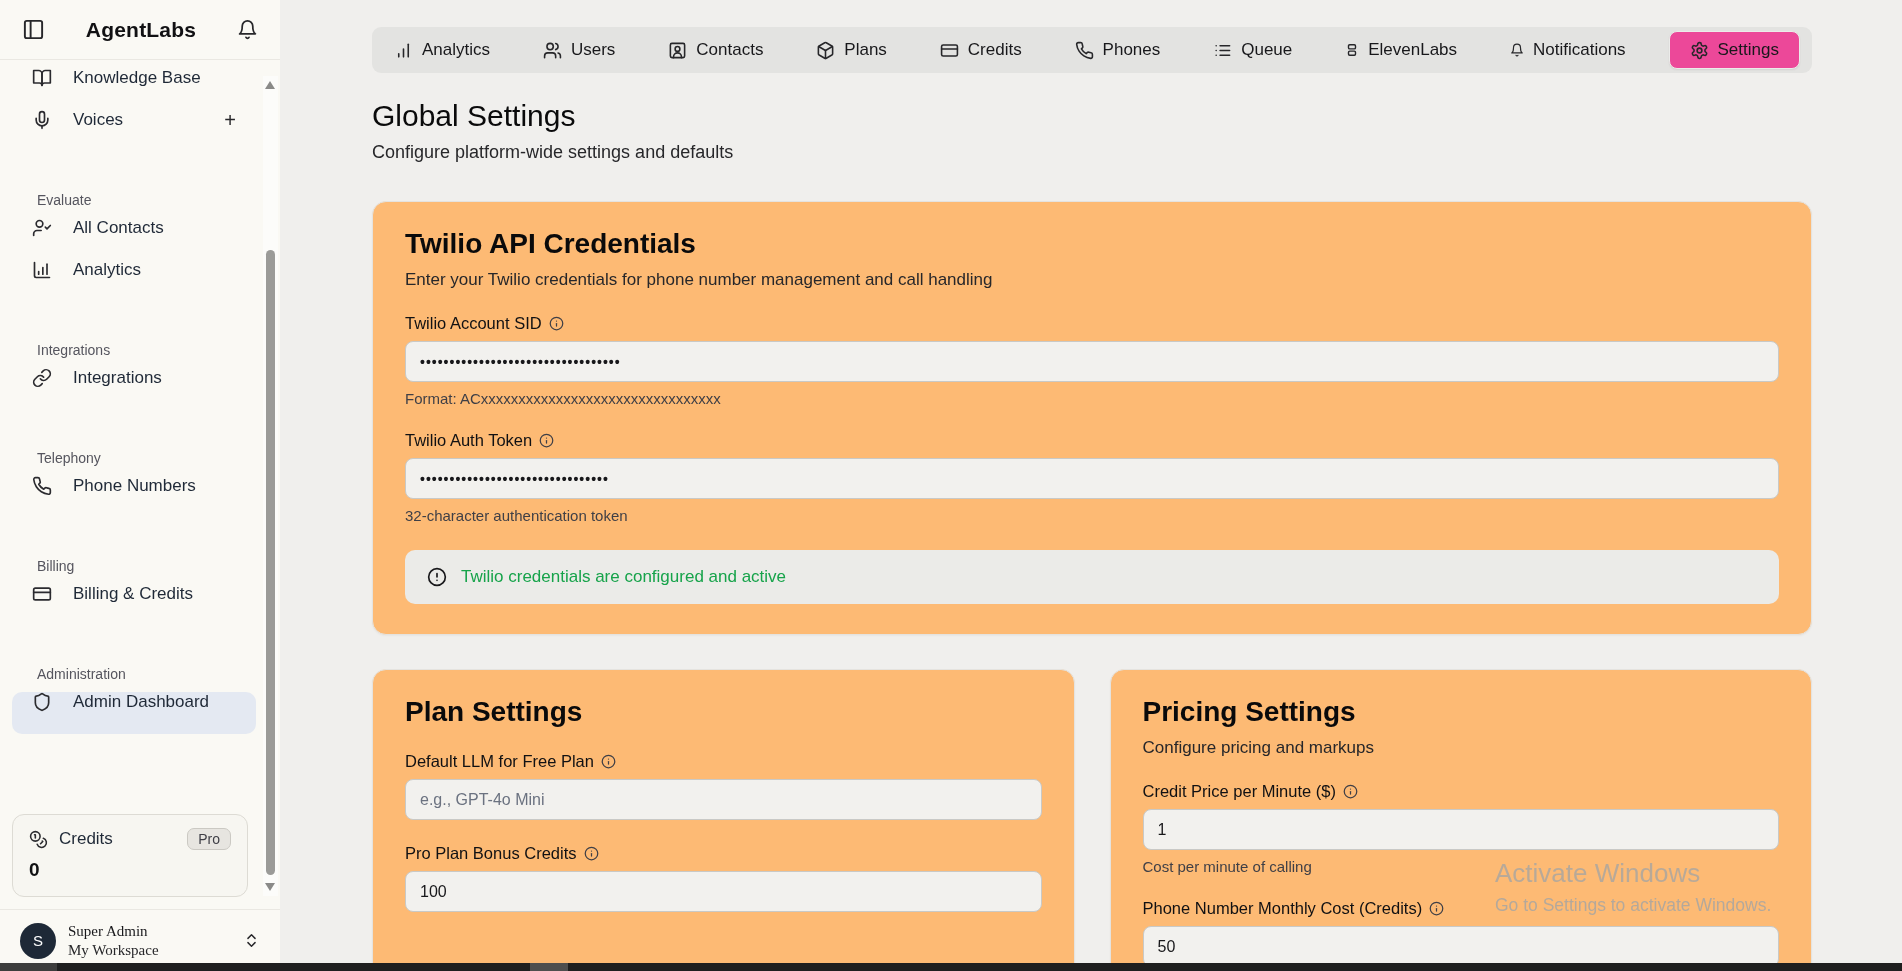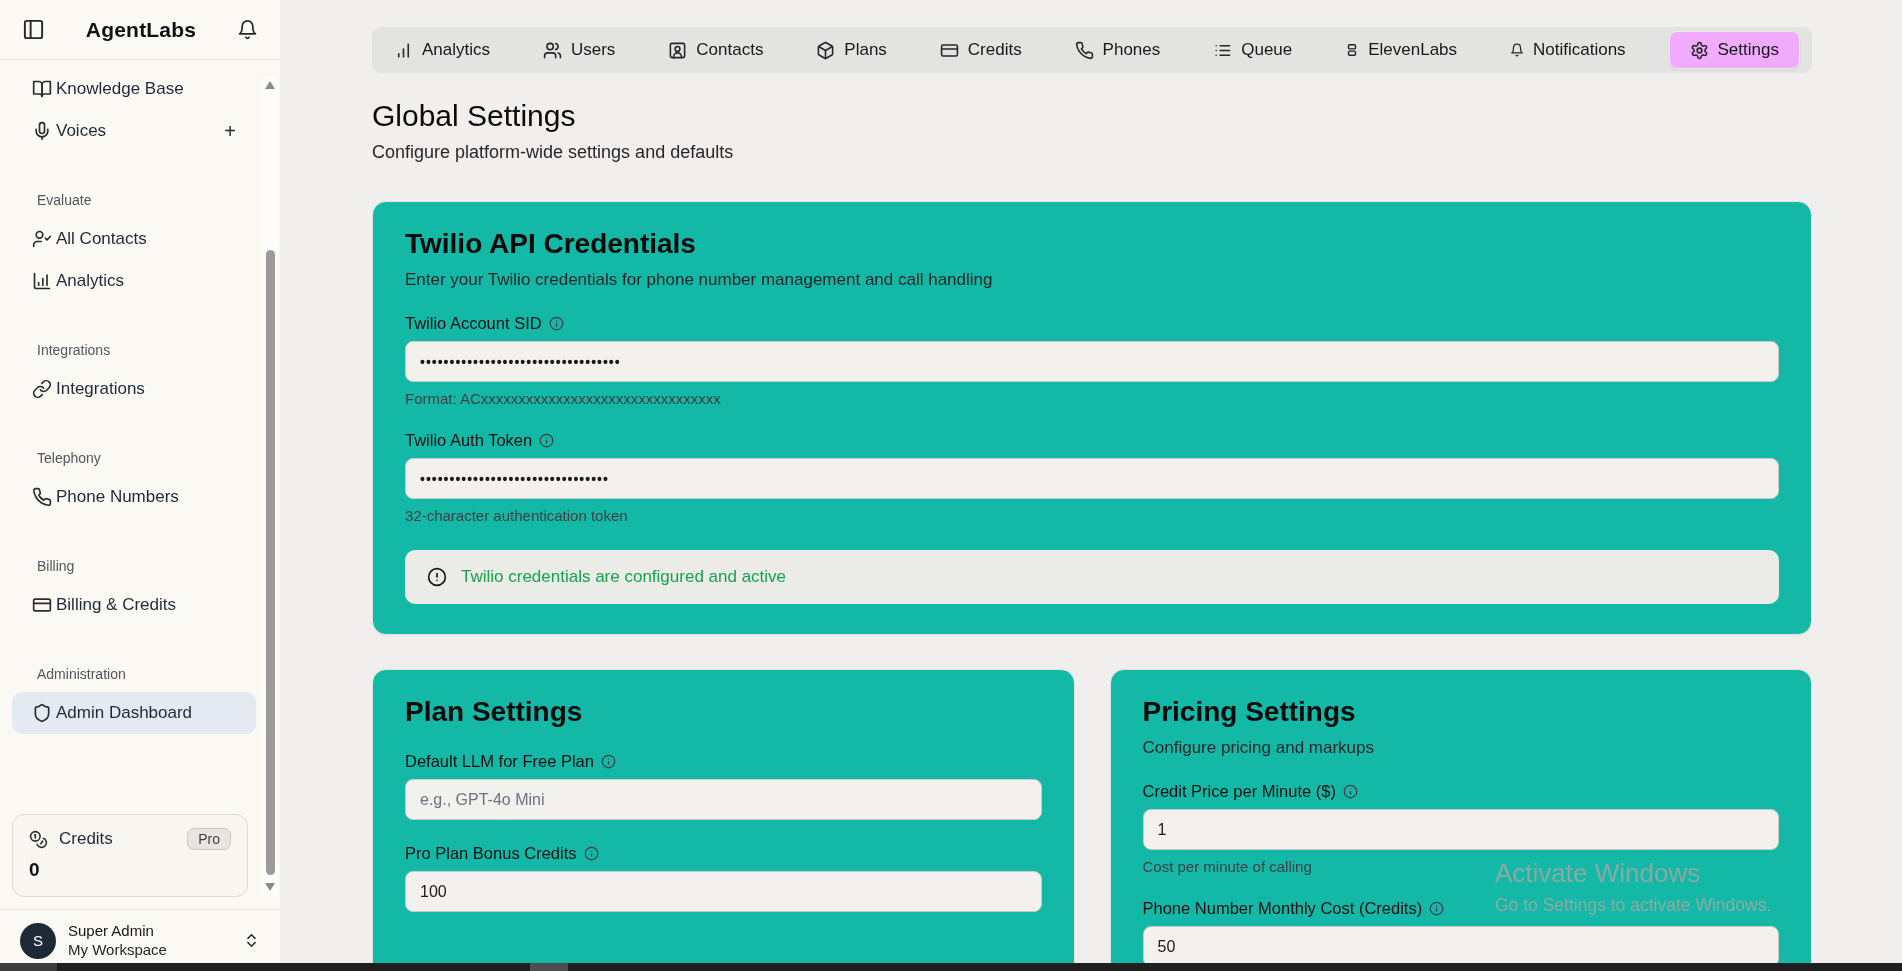--- a/index.html
+++ b/index.html
@@ -6,21 +6,21 @@
   html,body { width:1902px; height:971px; overflow:hidden; }
   body { font-family:"Liberation Sans", sans-serif; color:#18181b; }
   .stage { position:relative; width:1902px; height:971px; display:flex; background:#f0efed; overflow:hidden; }
 
   
   .sidebar { width:280px; min-width:280px; height:100%; background:#faf9f4; display:flex; flex-direction:column; position:relative; }
   .sb-header { height:60px; display:flex; align-items:center; padding:0 22px; border-bottom:1px solid #eae8e2; }
   .sb-header .app-title { flex:1; text-align:center; font-size:21px; font-weight:700; color:#111113; letter-spacing:.2px; }
   .icon-btn { display:inline-flex; align-items:center; justify-content:center; background:none; border:none; cursor:pointer; color:#27272a; }
   .sb-nav { flex:1; overflow:hidden; padding:4px 24px 0 12px; position:relative; }
-  .sb-item { display:flex; align-items:center; gap:4px; height:42px; padding:0 20px 0 20px; font-size:17px; color:#1f2937; border-radius:10px; cursor:pointer; }
+  .sb-item { display:flex; align-items:flex-start; gap:21px; height:42px; padding:0 20px 0 20px; font-size:17px; color:#1f2937; border-radius:10px; cursor:pointer; }
   .sb-item .grow { flex:1; }
   .sb-item.active { background:#e4e9f2; }
   .sb-section { margin-top:40px; }
   .sb-section-title { font-size:14px; color:#55555e; margin:0 0 10px 25px; }
   .sb-icon { display:inline-flex; width:20px; height:20px; color:#2b2b2f; }
   .sb-icon svg, .icon-btn svg { width:100%; height:100%; }
   .plus-btn { font-size:20px; color:#27272a; background:none; border:none; cursor:pointer; line-height:1; }
 
   
   .sb-scrollbar { position:absolute; top:76px; right:2px; width:15px; height:820px; background:#fcfcfa; z-index:5; }
@@ -31,38 +31,38 @@
   
   .credits-card { margin:0 32px 12px 12px; border:1px solid #dddbd4; border-radius:12px; padding:13px 16px 15px; background:#f7f6f1; }
   .credits-row { display:flex; align-items:center; gap:11px; }
   .credits-label { font-size:17px; color:#1f2937; flex:1; }
   .pro-badge { font-size:14px; color:#3f3f46; background:#e7e5e0; border:1px solid #cbc9c3; border-radius:7px; padding:2px 10px; }
   .credits-value { margin-top:9px; font-size:19px; font-weight:700; color:#111113; }
 
   
   .sb-footer { height:62px; border-top:1px solid #eae8e2; display:flex; align-items:center; gap:12px; padding:0 20px; cursor:pointer; }
   .avatar { width:36px; height:36px; border-radius:50%; background:#1e2937; color:#fff; font-size:15px; display:flex; align-items:center; justify-content:center; }
-  .user-meta { flex:1; line-height:1.25; }
+  .user-meta { flex:1; line-height:1.25;font-family:Liberation Serif, serif; }
   .user-name { font-size:15px; color:#18181b; }
   .user-ws { font-size:15px; color:#27272a; }
   .chevrons { width:17px; height:17px; color:#27272a; }
 
   
   .main { flex:1; padding:27px 90px 0 92px; position:relative; }
   .tab-bar { height:46px; background:#e3e3e1; border-radius:9px; display:flex; align-items:center; justify-content:space-between; padding:0 12px; }
   .tab { display:flex; align-items:center; gap:9px; font-size:17px; color:#18181b; padding:0 10px; height:100%; cursor:pointer; white-space:nowrap; }
   .tab-icon { display:inline-flex; width:19px; height:19px; color:#27272a; }
   .tab-icon.sm { width:14px; height:14px; }
   .tab-icon svg { width:100%; height:100%; }
-  .tab.active { background:#f0abfc; border:1px solid #ececea; border-radius:8px; height:38px; padding:0 20px; box-shadow:0 1px 2px rgba(0,0,0,.07); }
+  .tab.active { background:#ec4899; border:1px solid #ececea; border-radius:8px; height:38px; padding:0 20px; box-shadow:0 1px 2px rgba(0,0,0,.07); }
 
   .page-title { margin-top:26px; font-size:30px; font-weight:400; color:#0a0a0b; }
   .page-subtitle { margin-top:9px; font-size:18px; color:#27272a; }
 
-  .card { background:#14b8a6; border:1px solid #e5e3df; border-radius:14px; box-shadow:0 1px 2px rgba(0,0,0,.04); }
+  .card { background:#fdba74; border:1px solid #e5e3df; border-radius:14px; box-shadow:0 1px 2px rgba(0,0,0,.04); }
   .twilio-card { margin-top:38px; padding:26px 32px 30px; }
   .card-title { font-size:28px; font-weight:700; color:#0a0a0b; }
   .card-subtitle { margin-top:10px; font-size:17px; color:#27272a; }
   .field { margin-top:24px; }
   .field-label { display:flex; align-items:center; gap:7px; font-size:16.5px; color:#111113; }
   .info-icon { display:inline-flex; width:15px; height:15px; color:#3f3f46; cursor:pointer; }
   .info-icon svg { width:100%; height:100%; }
   .text-input { margin-top:8px; width:100%; height:41px; background:#f2f1ee; border:1px solid #c9c9c6; border-radius:8px; padding:0 14px; font-size:16px; color:#18181b; font-family:"Liberation Sans", sans-serif; outline:none; }
   .text-input.masked { font-size:14px; font-weight:700; letter-spacing:1px; }
   .text-input::placeholder { color:#6b7280; }

